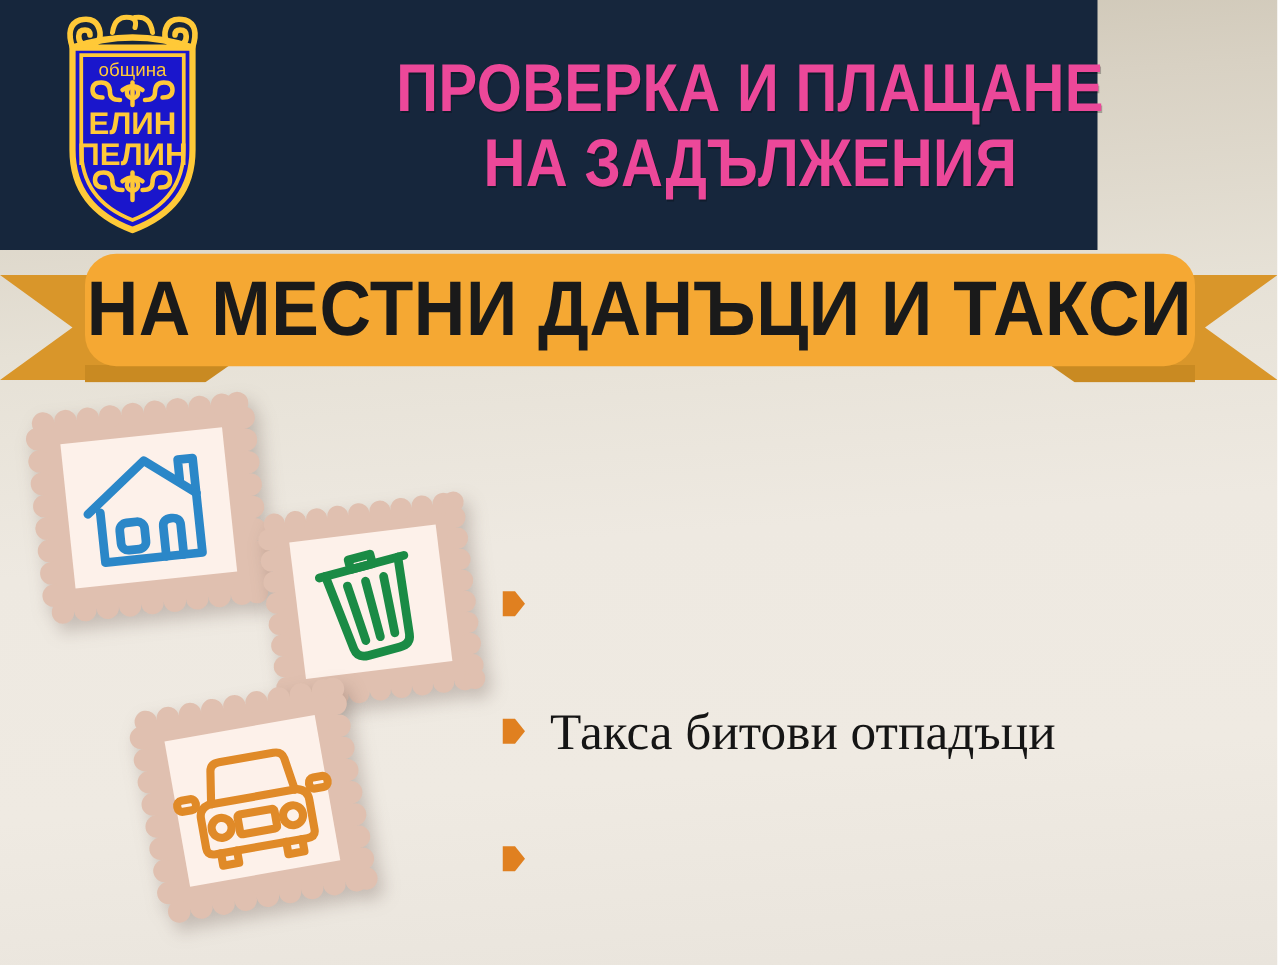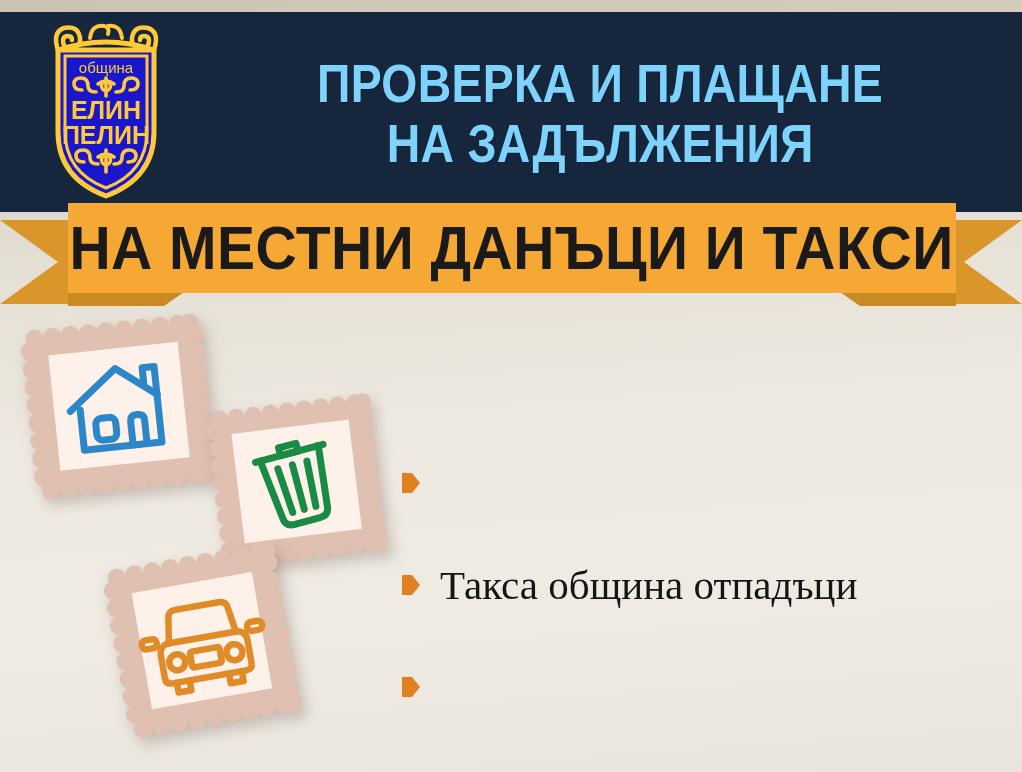--- a/index.html
+++ b/index.html
@@ -14,22 +14,22 @@
     width: 1022px;
     height: 772px;
     overflow: hidden;
     font-family: "Liberation Sans", sans-serif;
     background: linear-gradient(176deg, #cbc3b2 0%, #d8d1c3 14%, #e6e1d6 34%, #eee9e1 55%, #efeae2 78%, #e9e4dc 100%);
   }
 
   
   .header-band {
     position: absolute;
-    left: 0; top: 12px;
-    width: 1022px;
+    left: 0; top: 0;
+    width: 878px;
     height: 200px;
     background: #16263c;
   }
 
   .crest {
     position: absolute;
     left: 32px;
     top: 8px;
     width: 148px;
     height: 182px;
@@ -39,21 +39,21 @@
   .header-title {
     position: absolute;
     left: 186px;
     top: 14px;
     width: 828px;
     height: 176px;
     display: flex;
     flex-direction: column;
     align-items: center;
     justify-content: center;
-    color: #7dd3fc;
+    color: #ec4899;
     text-align: center;
   }
   .header-title .line {
     font-size: 54px;
     line-height: 1.11;
     font-weight: 700;
     letter-spacing: 0.3px;
     transform: scaleX(0.86);
     transform-origin: center center;
     white-space: nowrap;
@@ -104,20 +104,21 @@
   .ribbon-band {
     position: absolute;
     left: 68px;
     top: 7px;
     width: 888px;
     height: 90px;
     background: #f5a833;
     display: flex;
     align-items: center;
     justify-content: center;
+    border-radius: 25px;
   }
   .ribbon-band .ribbon-text {
     font-size: 62px;
     font-weight: 700;
     color: #1a1a1a;
     letter-spacing: 0.5px;
     transform: scaleX(0.92);
     white-space: nowrap;
     line-height: 1;
   }
@@ -417,21 +418,21 @@
         </svg>
       </span>
     </div>
 
     <div class="bullet-row">
       <span class="bullet-marker">
         <svg viewBox="0 0 18 22" xmlns="http://www.w3.org/2000/svg">
           <path d="M0 1 L10 1 L18 11 L10 21 L0 21 Z" fill="#e08020"></path>
         </svg>
       </span>
-      <span class="bullet-label">Такса община отпадъци</span>
+      <span class="bullet-label">Такса битови отпадъци</span>
     </div>
 
     <div class="bullet-row">
       <span class="bullet-marker">
         <svg viewBox="0 0 18 22" xmlns="http://www.w3.org/2000/svg">
           <path d="M0 1 L10 1 L18 11 L10 21 L0 21 Z" fill="#e08020"></path>
         </svg>
       </span>
     </div>
 

